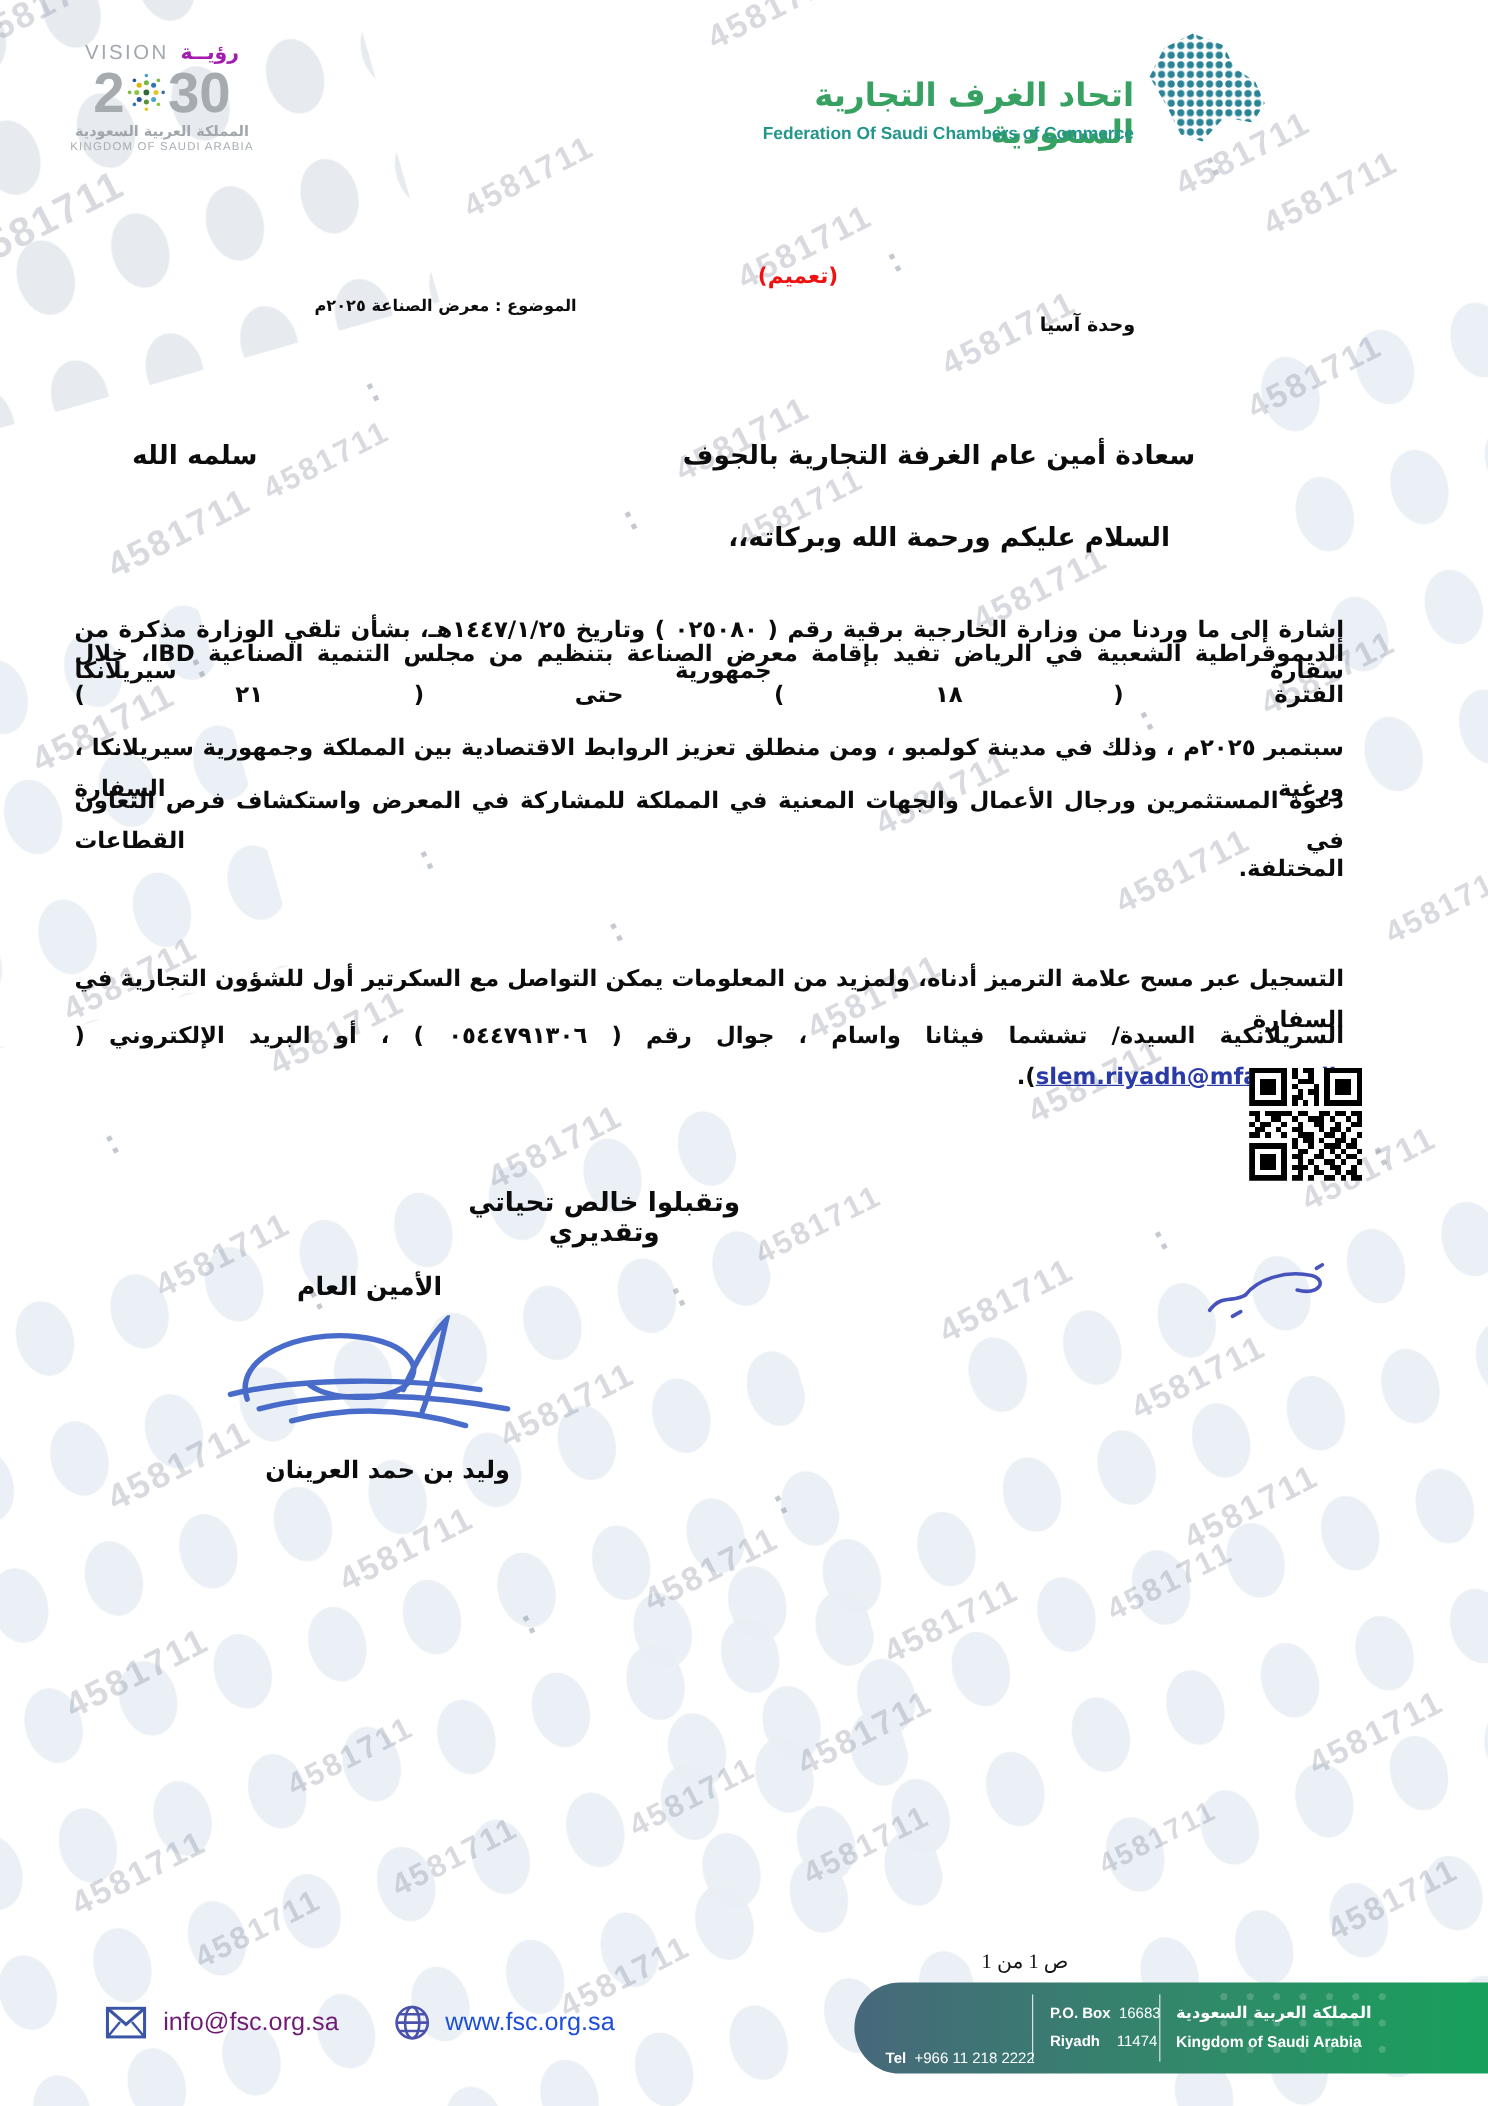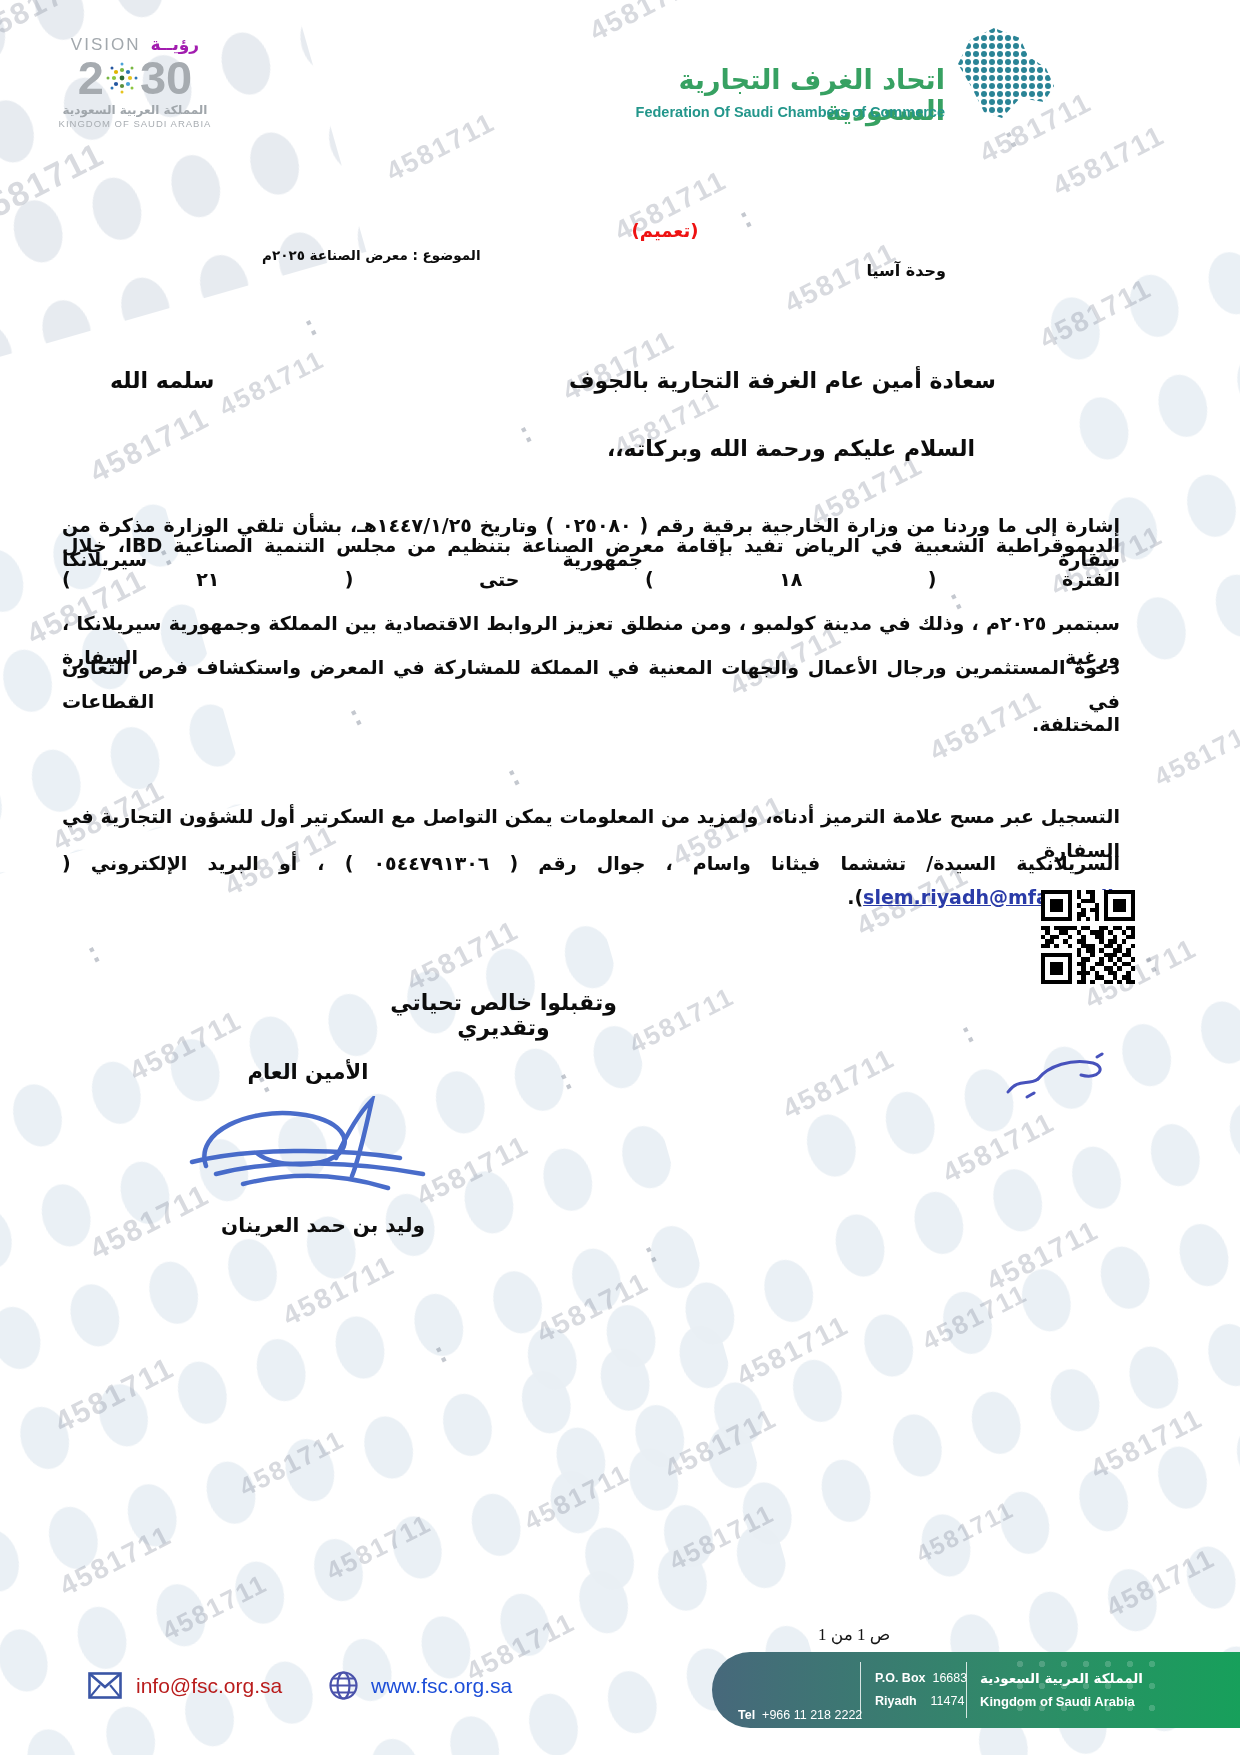--- a/index.html
+++ b/index.html
@@ -77,21 +77,21 @@
   .email-link{color:#2a3ba8; text-decoration:underline; font-weight:bold; direction:ltr; unicode-bidi:embed;}
 
   .closing{left:356px; top:990px; width:295px; text-align:center; font-size:22px;}
   .sig-title{left:243px; top:1060px; width:130px; text-align:center; font-size:21px;}
   .sig-name{left:193px; top:1213px; width:260px; text-align:center; font-size:20px;}
   .pageind{left:818px; top:1624px; font-size:17px; direction:rtl;}
 
   
   .f-email-row{left:88px; top:1672px; display:flex; align-items:center; gap:14px;}
   .f-url-row{left:328px; top:1670px; display:flex; align-items:center; gap:12px;}
-  .f-green{color:#b91c1c;} .f-blue{color:#1d4ed8;}
+  .f-green{color:#701a75;} .f-blue{color:#1d4ed8;}
   .f-text{font-size:21px; font-weight:normal; font-family:"Liberation Sans",sans-serif;}
 
   .fbar{
     left:712px; top:1652px; width:528px; height:76px;
     border-radius:38px 0 0 38px;
     background:linear-gradient(90deg,#47687b 0%, #2f8b68 58%, #17a05b 100%);
     color:#fff;
   }
   .fbar .col{position:absolute; top:15px; font-size:12.5px; line-height:23px; white-space:nowrap;}
   .fbar .lbl{font-weight:bold; display:inline-block;}

